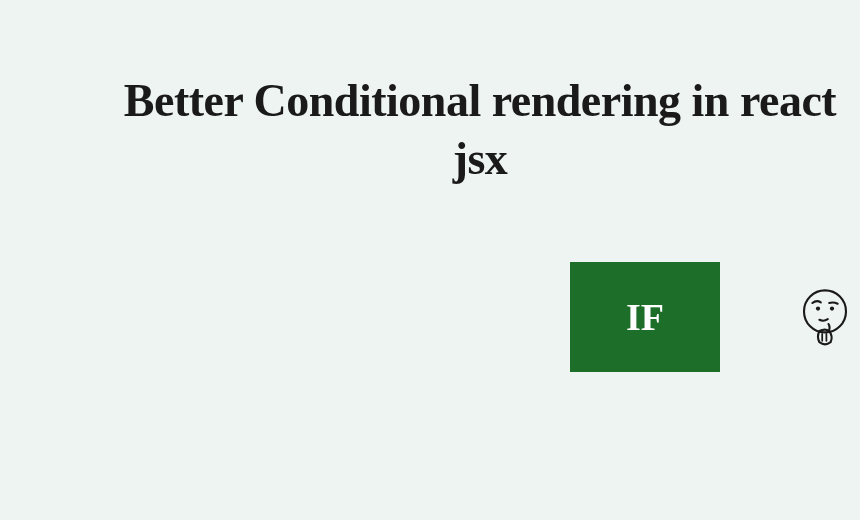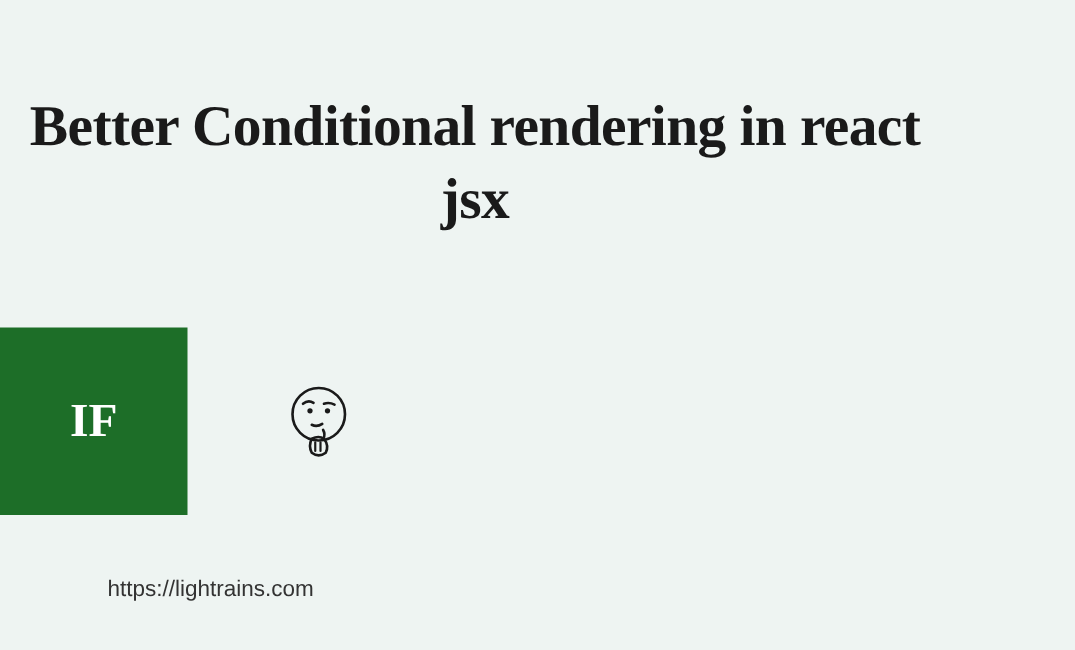--- a/index.html
+++ b/index.html
@@ -13,42 +13,42 @@
       background-color: #eef4f2;
       font-family: Georgia, 'Times New Roman', serif;
       position: relative;
       overflow: hidden;
     }
     .container {
       width: 100%;
       height: 100%;
       display: flex;
       flex-direction: column;
-      align-items: flex-start;
+      align-items: flex-end;
       padding-top: 72px;
     }
     .title {
       font-size: 46px;
       font-weight: 700;
       color: #1a1a1a;
       text-align: center;
       line-height: 1.25;
       max-width: 760px;
       letter-spacing: -0.5px;
     }
     .boxes-row {
       display: flex;
       align-items: center;
       justify-content: center;
       gap: 70px;
       margin-top: 75px;
     }
     .box {
       width: 150px;
-      height: 150px;
+      height: 110px;
       background-color: #1d6e28;
       display: flex;
       align-items: center;
       justify-content: center;
     }
     .box-text {
       color: #ffffff;
       font-size: 38px;
       font-weight: 700;
       font-family: Georgia, 'Times New Roman', serif;
@@ -103,14 +103,13 @@
         <path d="M 42 70 Q 38 78 42 86 Q 50 92 58 86 Q 62 78 56 70 Q 50 66 42 70 Z" fill="none" stroke="#1a1a1a" stroke-width="3" stroke-linejoin="round"></path>
 
         <path d="M 46 74 L 46 84 M 52 74 L 52 84" fill="none" stroke="#1a1a1a" stroke-width="2.5" stroke-linecap="round"></path>
 
         <path d="M 55 71 Q 58 65 55 60" fill="none" stroke="#1a1a1a" stroke-width="3" stroke-linecap="round"></path>
       </svg>
     </div>
 
   </div>
 
-  <div class="url">https://lightrains.com</div>
 </div>
 
 </body></html>

